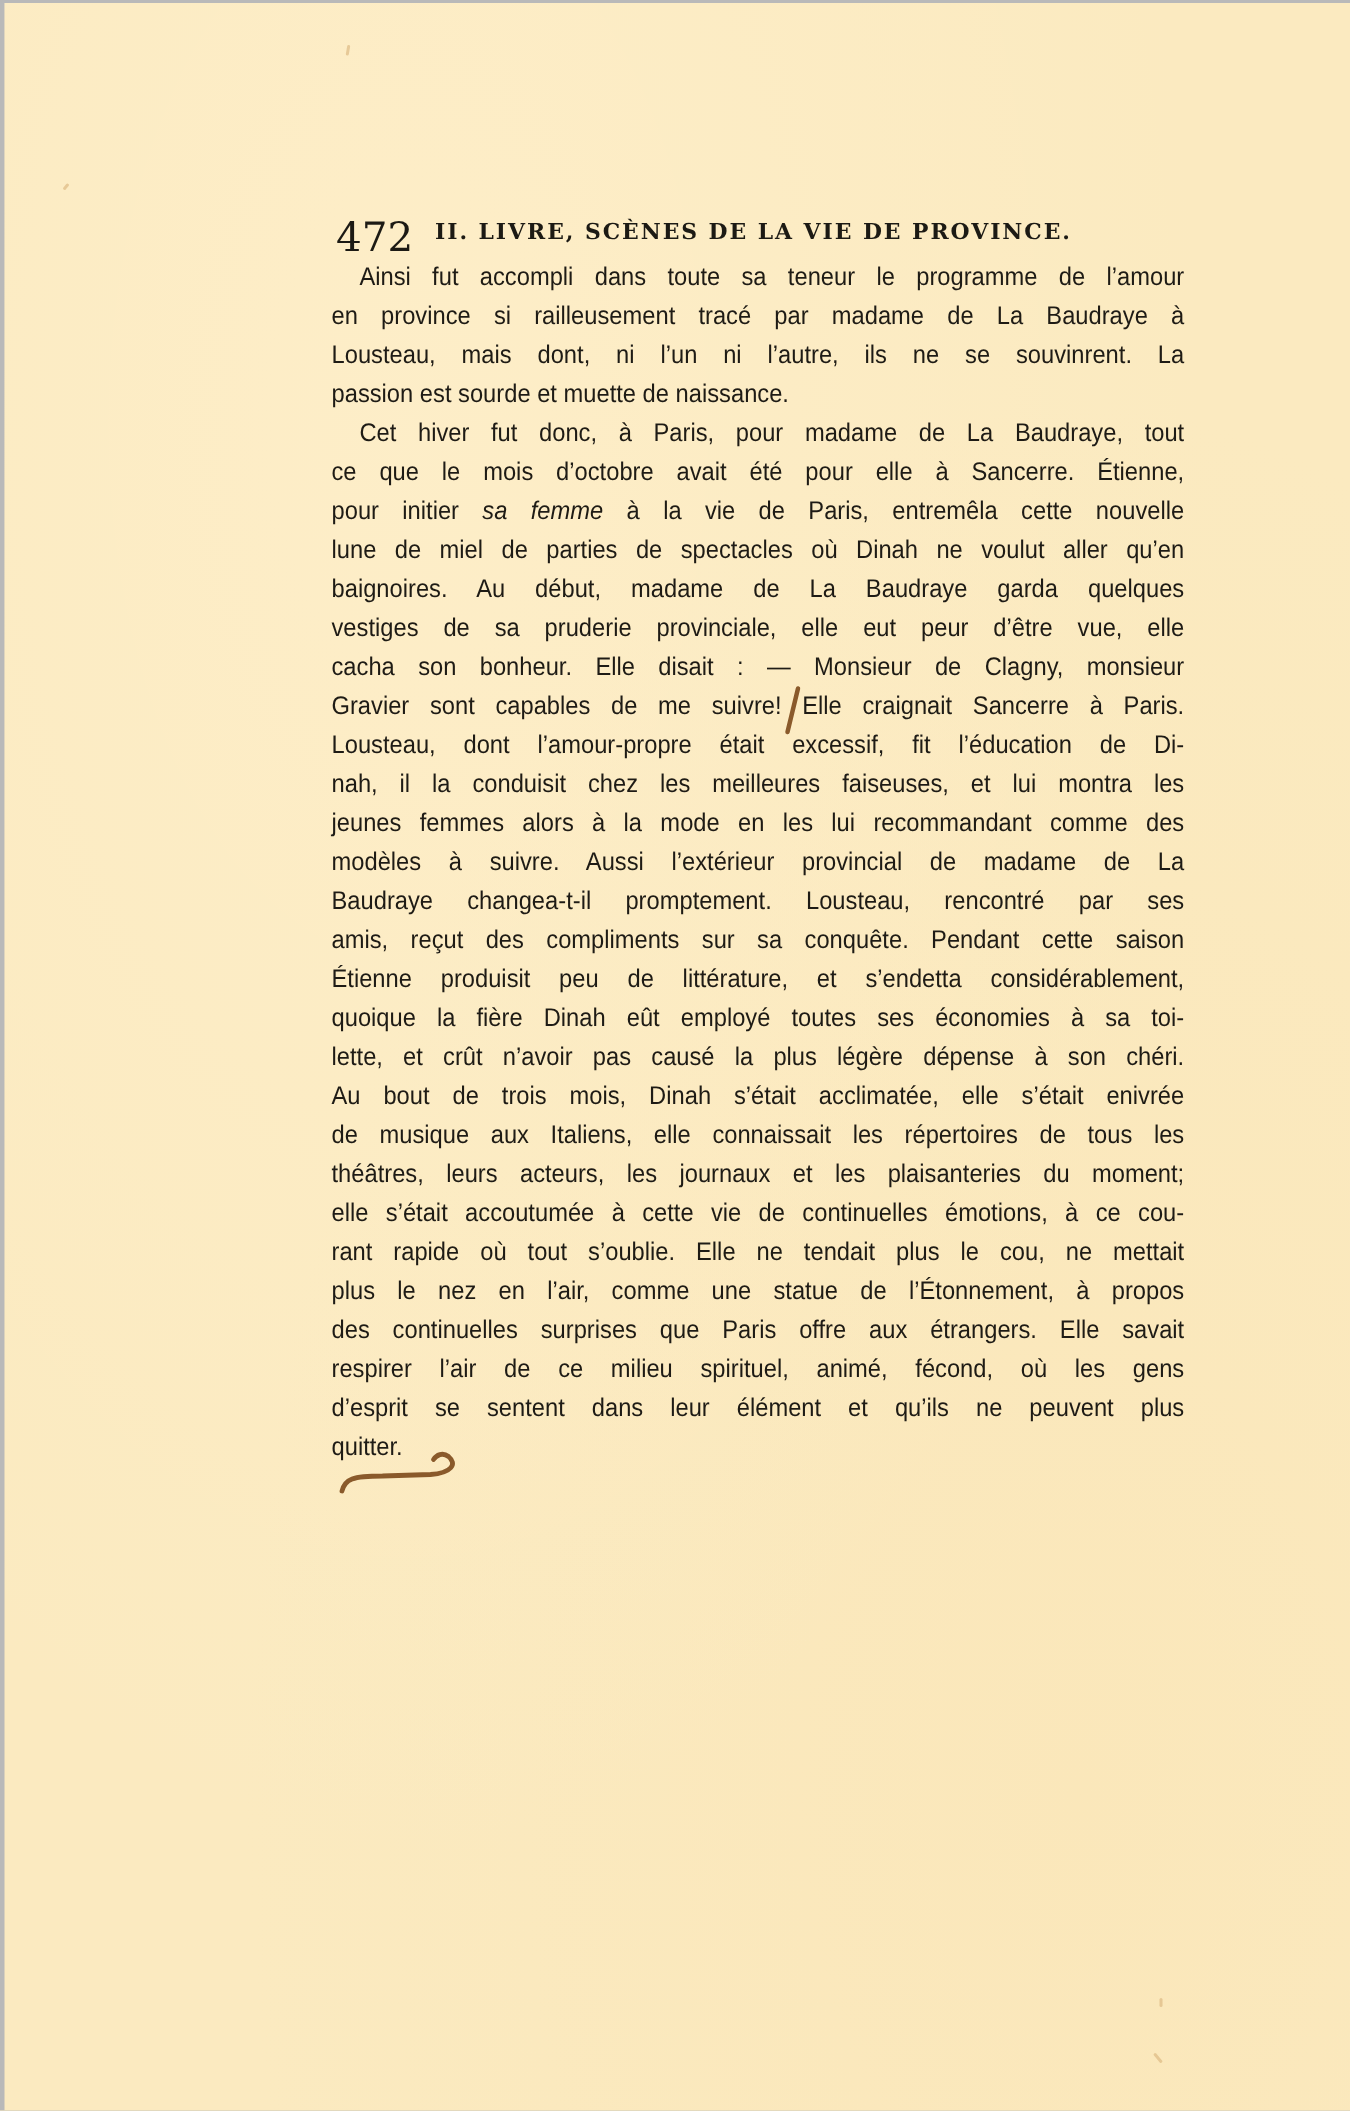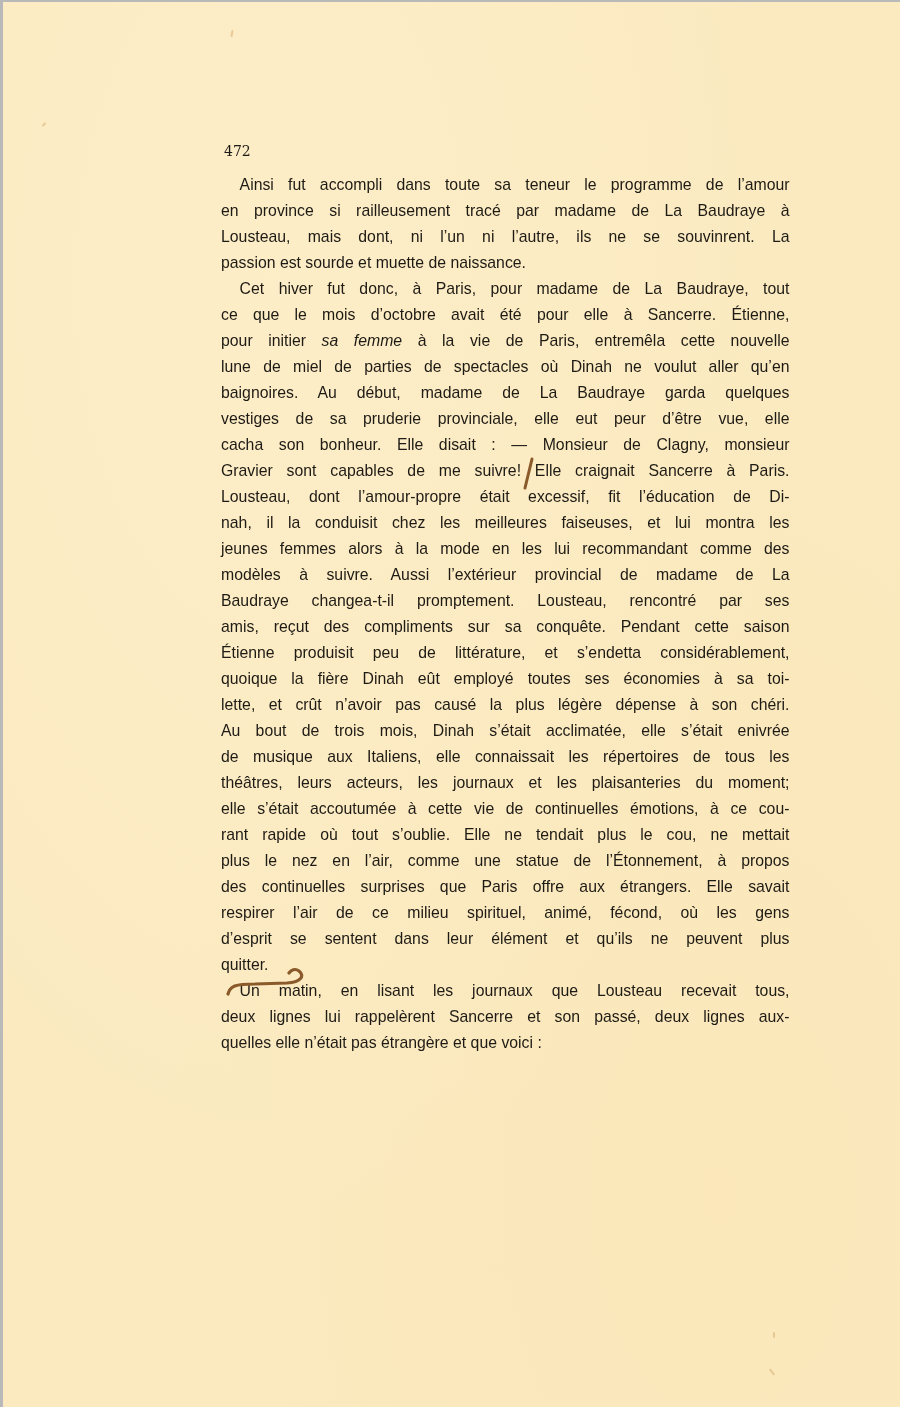--- a/index.html
+++ b/index.html
@@ -31,21 +31,21 @@
       width: 500px;
       height: 26px;
       font-family: "DejaVu Serif", serif;
       color: #1c1a14;
       white-space: nowrap;
     }
     .page-number {
       position: absolute;
       left: 0;
       top: 0;
-      font-size: 14px;
+      font-size: 27px;
       letter-spacing: 0px;
     }
     .running-title {
       position: absolute;
       left: 66px;
       top: 3px;
       font-size: 14.6px;
       font-weight: bold;
       letter-spacing: 1.3px;
     }
@@ -90,20 +90,21 @@
       border-radius: 1px;
     }
   </style>
 </head>
 <body>
 
 <div class="page">
 
   <div class="header">
     <span class="page-number">472</span>
+    <span class="running-title">II. LIVRE, SCÈNES DE LA VIE DE PROVINCE.</span>
   </div>
 
   <div class="body-text">
 
     <div>
       <span class="line indent">Ainsi fut accompli dans toute sa teneur le programme de l’amour</span>
       <span class="line">en province si railleusement tracé par madame de La Baudraye à</span>
       <span class="line">Lousteau, mais dont, ni l’un ni l’autre, ils ne se souvinrent. La</span>
       <span class="line last">passion est sourde et muette de naissance.</span>
     </div>
@@ -131,25 +132,20 @@
       <span class="line">théâtres, leurs acteurs, les journaux et les plaisanteries du moment;</span>
       <span class="line">elle s’était accoutumée à cette vie de continuelles émotions, à ce cou-</span>
       <span class="line">rant rapide où tout s’oublie. Elle ne tendait plus le cou, ne mettait</span>
       <span class="line">plus le nez en l’air, comme une statue de l’Étonnement, à propos</span>
       <span class="line">des continuelles surprises que Paris offre aux étrangers. Elle savait</span>
       <span class="line">respirer l’air de ce milieu spirituel, animé, fécond, où les gens</span>
       <span class="line">d’esprit se sentent dans leur élément et qu’ils ne peuvent plus</span>
       <span class="line last">quitter.</span>
     </div>
 
-    <div>
-      <span class="line indent">Un matin, en lisant les journaux que Lousteau recevait tous,</span>
-      <span class="line">deux lignes lui rappelèrent Sancerre et son passé, deux lignes aux-</span>
-      <span class="line last">quelles elle n’était pas étrangère et que voici :</span>
-    </div>
 
 
   </div>
 
   <svg class="pen-mark" style="left:518px;top:455px;" width="14" height="34" viewBox="0 0 14 34">
     <path d="M11 2 L4 31" stroke="#8a5a2b" stroke-width="3" stroke-linecap="round" fill="none"></path>
   </svg>
   <svg class="pen-mark" style="left:222px;top:960px;" width="90" height="36" viewBox="0 0 90 36">
     <path d="M3 32 C5 24, 10 22, 30 22 L62 21 C76 20, 80 14, 74 9 C70 6, 66 8, 64 11" stroke="#8a5a2b" stroke-width="3.2" stroke-linecap="round" fill="none"></path>
   </svg>

